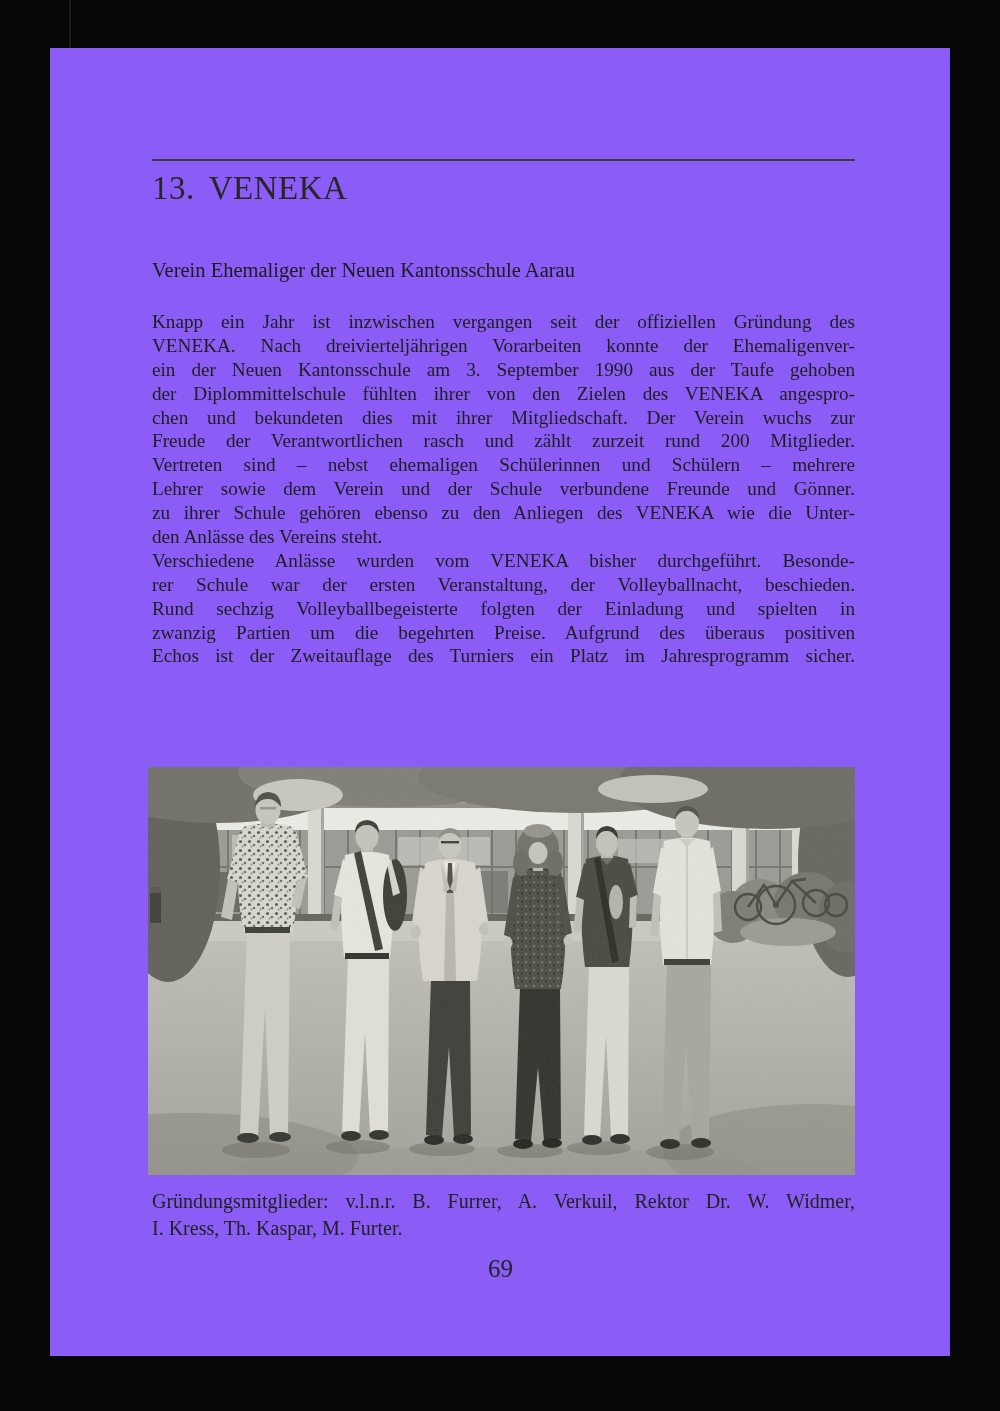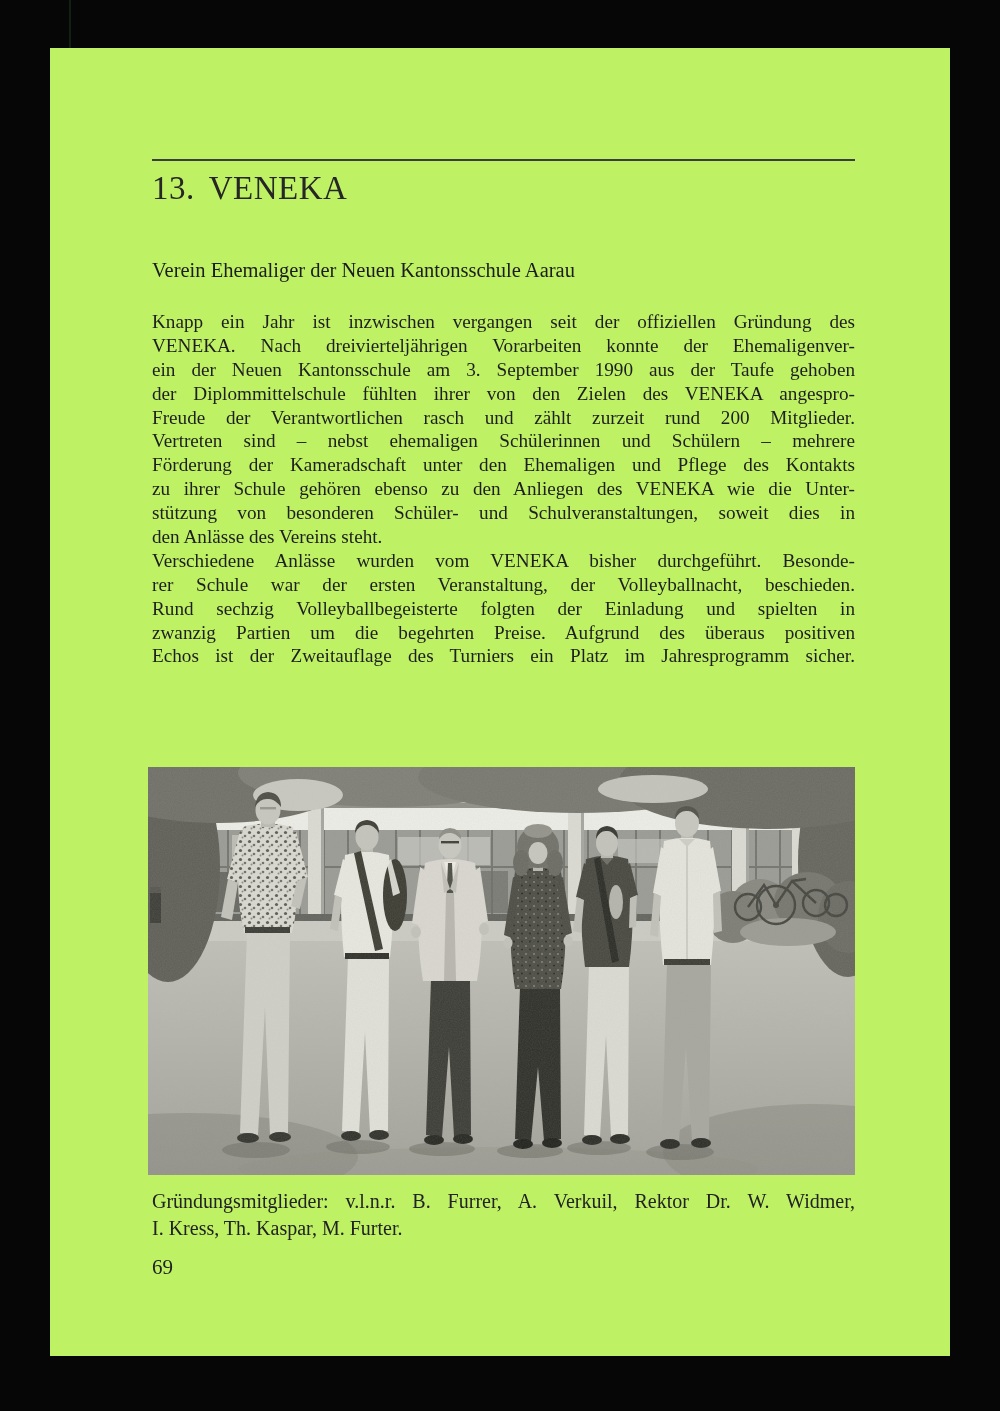--- a/index.html
+++ b/index.html
@@ -14,21 +14,21 @@
     width: 1000px; height: 1411px;
     background: #060606;
   }
   .scan-artifact {
     position: absolute; left: 69px; top: 0; width: 2px; height: 48px;
     background: #142a18; opacity: .75;
   }
   .page {
     position: absolute; left: 50px; top: 48px;
     width: 900px; height: 1308px;
-    background: #bef264;
+    background: #8b5cf6;
     color: #1f1f1f;
   }
   .rule {
     position: absolute; left: 102px; top: 111px;
     width: 703px; height: 2px; background: #3d3d3d;
   }
   .title {
     position: absolute; left: 102px; top: 122px; margin: 0;
     font-size: 33px; font-weight: 400; letter-spacing: .5px; color: #262626;
     white-space: nowrap;
@@ -51,21 +51,21 @@
     width: 707px; height: 408px; overflow: hidden;
   }
   .photo svg { display: block; }
   .caption {
     position: absolute; left: 102px; top: 1140px; width: 703px;
     font-size: 20px; color: #222;
   }
   .caption .line { height: 27px; line-height: 27px; }
   .pagenum {
     position: absolute; left: 102px; top: 1207px; width: 697px;
-    text-align: left; font-size: 21px; color: #222;
+    text-align: center; font-size: 25px; color: #222;
   }
 </style>
 </head>
 <body>
 
 <div class="backdrop">
   <div class="scan-artifact"></div>
 
   <div class="page">
 
@@ -73,25 +73,25 @@
 
     <h1 class="title"><span>13.</span><span class="title-name">VENEKA</span></h1>
 
     <h2 class="subtitle">Verein Ehemaliger der Neuen Kantonsschule Aarau</h2>
 
     <div class="body">
         <div class="line j"><span>Knapp ein Jahr ist inzwischen vergangen seit der offiziellen Gründung des</span></div>
         <div class="line j"><span>VENEKA. Nach dreivierteljährigen Vorarbeiten konnte der Ehemaligenver-</span></div>
         <div class="line j"><span>ein der Neuen Kantonsschule am 3. September 1990 aus der Taufe gehoben</span></div>
         <div class="line j"><span>der Diplommittelschule fühlten ihrer von den Zielen des VENEKA angespro-</span></div>
+        <div class="line j"><span>chen und bekundeten dies mit ihrer Mitgliedschaft. Der Verein wuchs zur</span></div>
         <div class="line j"><span>Freude der Verantwortlichen rasch und zählt zurzeit rund 200 Mitglieder.</span></div>
         <div class="line j"><span>Vertreten sind – nebst ehemaligen Schülerinnen und Schülern – mehrere</span></div>
-        <div class="line j"><span>Förderung der Kameradschaft unter den Ehemaligen und Pflege des Kontakts</span></div>
+        <div class="line j"><span>Lehrer sowie dem Verein und der Schule verbundene Freunde und Gönner.</span></div>
         <div class="line j"><span>zu ihrer Schule gehören ebenso zu den Anliegen des VENEKA wie die Unter-</span></div>
-        <div class="line j"><span>stützung von besonderen Schüler- und Schulveranstaltungen, soweit dies in</span></div>
         <div class="line"><span>den Anlässe des Vereins steht.</span></div>
         <div class="line j"><span>Verschiedene Anlässe wurden vom VENEKA bisher durchgeführt. Besonde-</span></div>
         <div class="line j"><span>rer Schule war der ersten Veranstaltung, der </span><span class="it">Volleyballnacht,</span><span> beschieden.</span></div>
         <div class="line j"><span>Rund sechzig Volleyballbegeisterte folgten der Einladung und spielten in</span></div>
         <div class="line j"><span>zwanzig Partien um die begehrten Preise. Aufgrund des überaus positiven</span></div>
         <div class="line j"><span>Echos ist der Zweitauflage des Turniers ein Platz im Jahresprogramm sicher.</span></div>
       </div>
 
     <figure class="photo">
       <svg role="img" viewBox="0 0 707 408" width="707" height="408" preserveAspectRatio="none" aria-label="Black-and-white group photograph of the six founding members standing side by side on a lawn in front of the glass facade of the school building, with trees above and bicycles parked on the right.">

